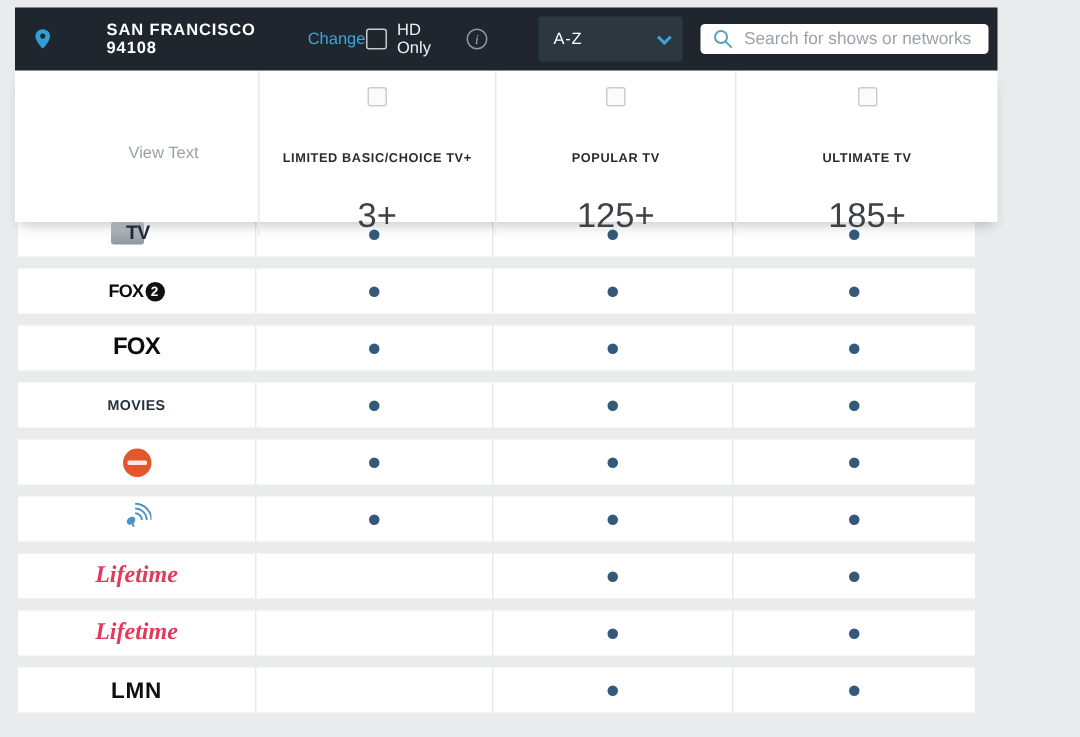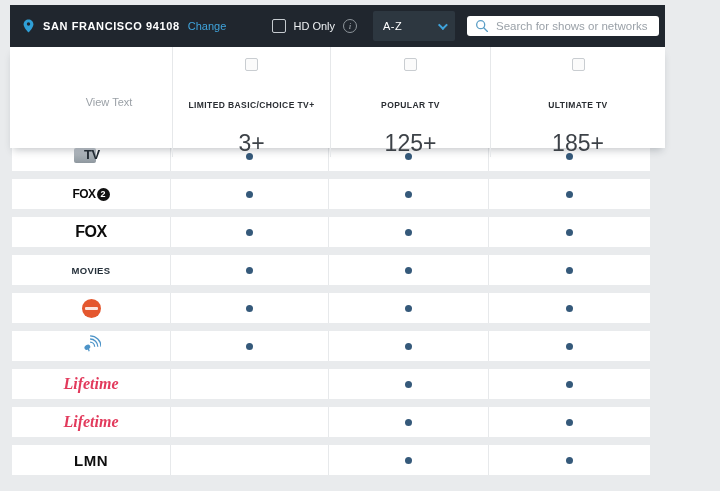--- a/index.html
+++ b/index.html
@@ -11,36 +11,36 @@
   }
   .page { position:relative; width:720px; height:491px; }
   .content { position:absolute; left:10px; top:5px; width:655px; }
 
   
   .topbar {
     height:42px; background:#20262e; display:flex; align-items:center;
     padding:0 6px 0 12px; position:relative; z-index:3;
   }
   .pin { width:13px; height:16px; margin-right:8px; flex:0 0 auto; }
-  .loc-label { color:#ffffff; font-size:11px; font-weight:700; letter-spacing:.6px; }
+  .loc-label { color:#ffffff; font-size:11px; font-weight:700; letter-spacing:.6px;margin-left:28px; }
   .change-link { color:#3fa4dc; font-size:11px; margin-left:8px; cursor:pointer; }
   .topbar-spacer { flex:1; }
   .cb-dark {
     width:14px; height:14px; border:1.5px solid #c6cbd0; border-radius:2px;
     background:transparent; margin-right:7px; flex:0 0 auto; cursor:pointer;
   }
   .hd-label { color:#eef1f3; font-size:11px; margin-right:8px; }
   .info-ic {
     width:14px; height:14px; border:1px solid #8f969c; border-radius:50%;
     color:#aab0b6; font-size:9px; line-height:12px; text-align:center;
     font-family:"Liberation Serif", serif; font-style:italic; margin-right:16px; flex:0 0 auto;
   }
   .sort-dd {
-    width:82px; height:30px; background:#2d3740; border-radius:2px;
-    display:flex; align-items:center; padding:0 10px; margin-right:12px; cursor:pointer; flex:0 0 auto;
+    width:96px; height:30px; background:#2d3740; border-radius:2px;
+    display:flex; align-items:center; padding:0 10px; margin-right:12px; cursor:pointer; flex:0 0 auto;margin-left:18px;
   }
   .sort-val { color:#ffffff; font-size:11px; letter-spacing:.5px; flex:1; }
   .chev {
     width:7px; height:7px; border-right:2px solid #3fa4dc; border-bottom:2px solid #3fa4dc;
     transform:rotate(45deg) translateY(-2px);
   }
   .searchbox {
     width:192px; height:20px; background:#ffffff; border-radius:3px;
     display:flex; align-items:center; padding:0 8px; flex:0 0 auto;
   }

